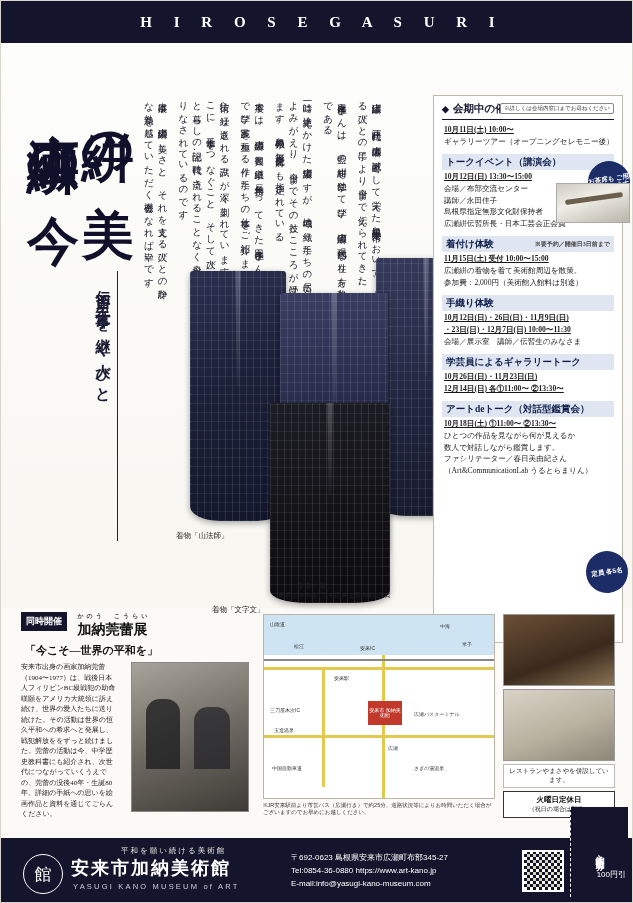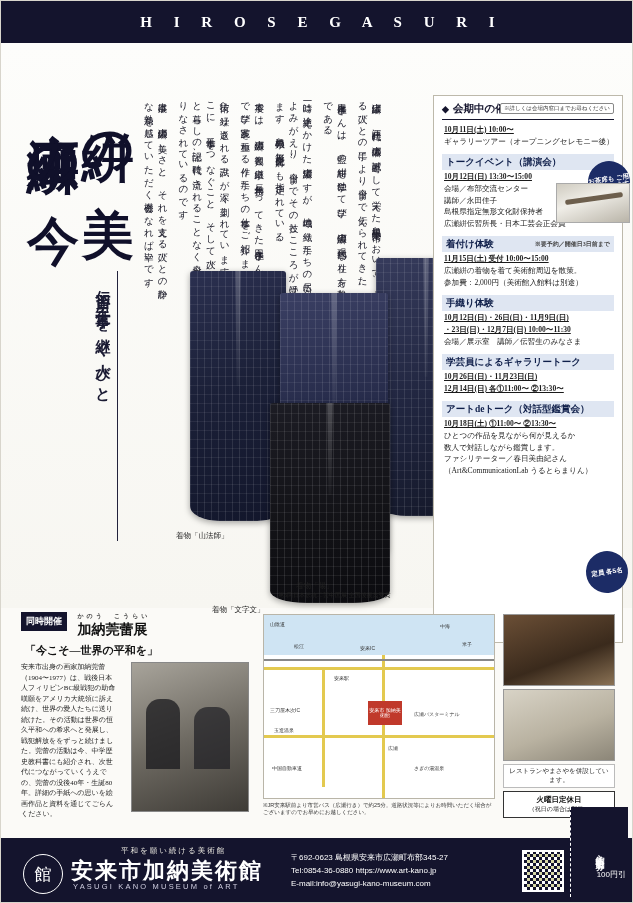--- a/index.html
+++ b/index.html
@@ -288,21 +288,21 @@
     background:#14142d; color:#fff;
   }
   .f-tag {
     position:absolute; left:120px; top:8px;
     font-family:"Liberation Serif", serif;
     font-size:7.5px; letter-spacing:2px; color:#e9e7df;
   }
   .f-name {
     position:absolute; left:70px; top:18px;
     font-family:"Liberation Serif", serif;
-    font-size:22px; font-weight:700; letter-spacing:2px;
+    font-size:18px; font-weight:700; letter-spacing:2px;
   }
   .f-romaji {
     position:absolute; left:72px; top:44px;
     font-size:7.5px; letter-spacing:2.2px; color:#cfcde0;
   }
   .f-logo {
     position:absolute; left:22px; top:16px; width:40px; height:40px;
     border-radius:50%; border:1.5px solid #fff;
     display:flex; align-items:center; justify-content:center;
   }

